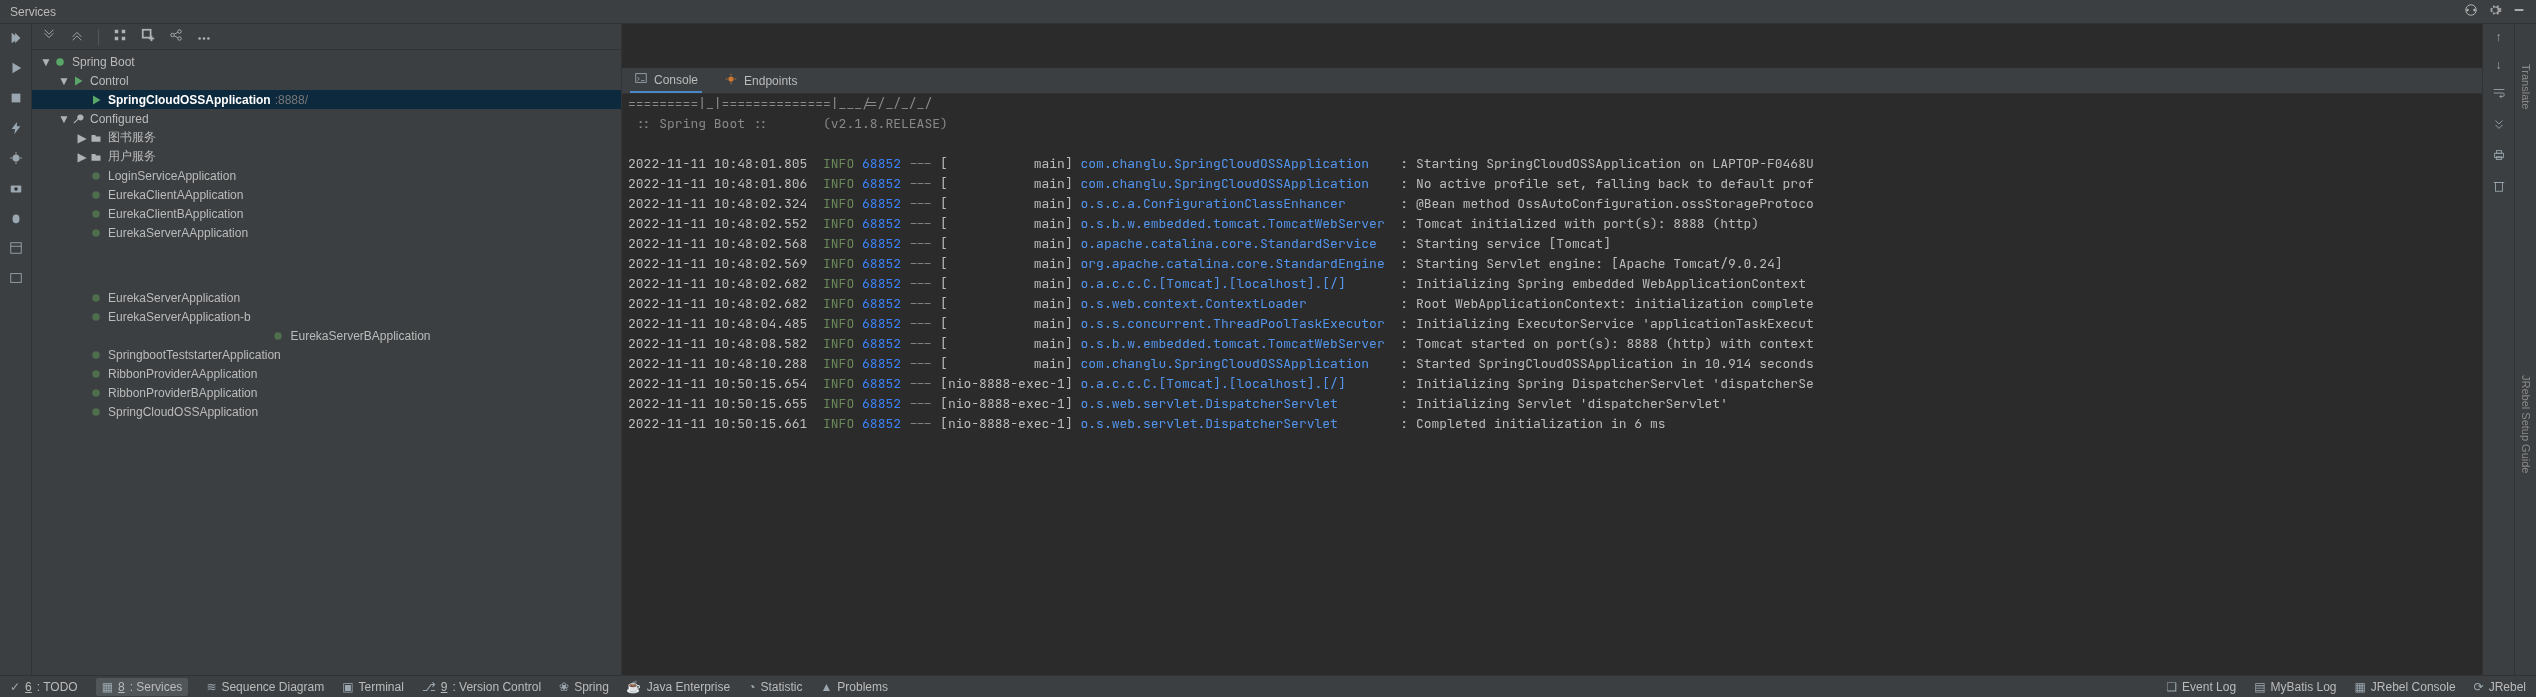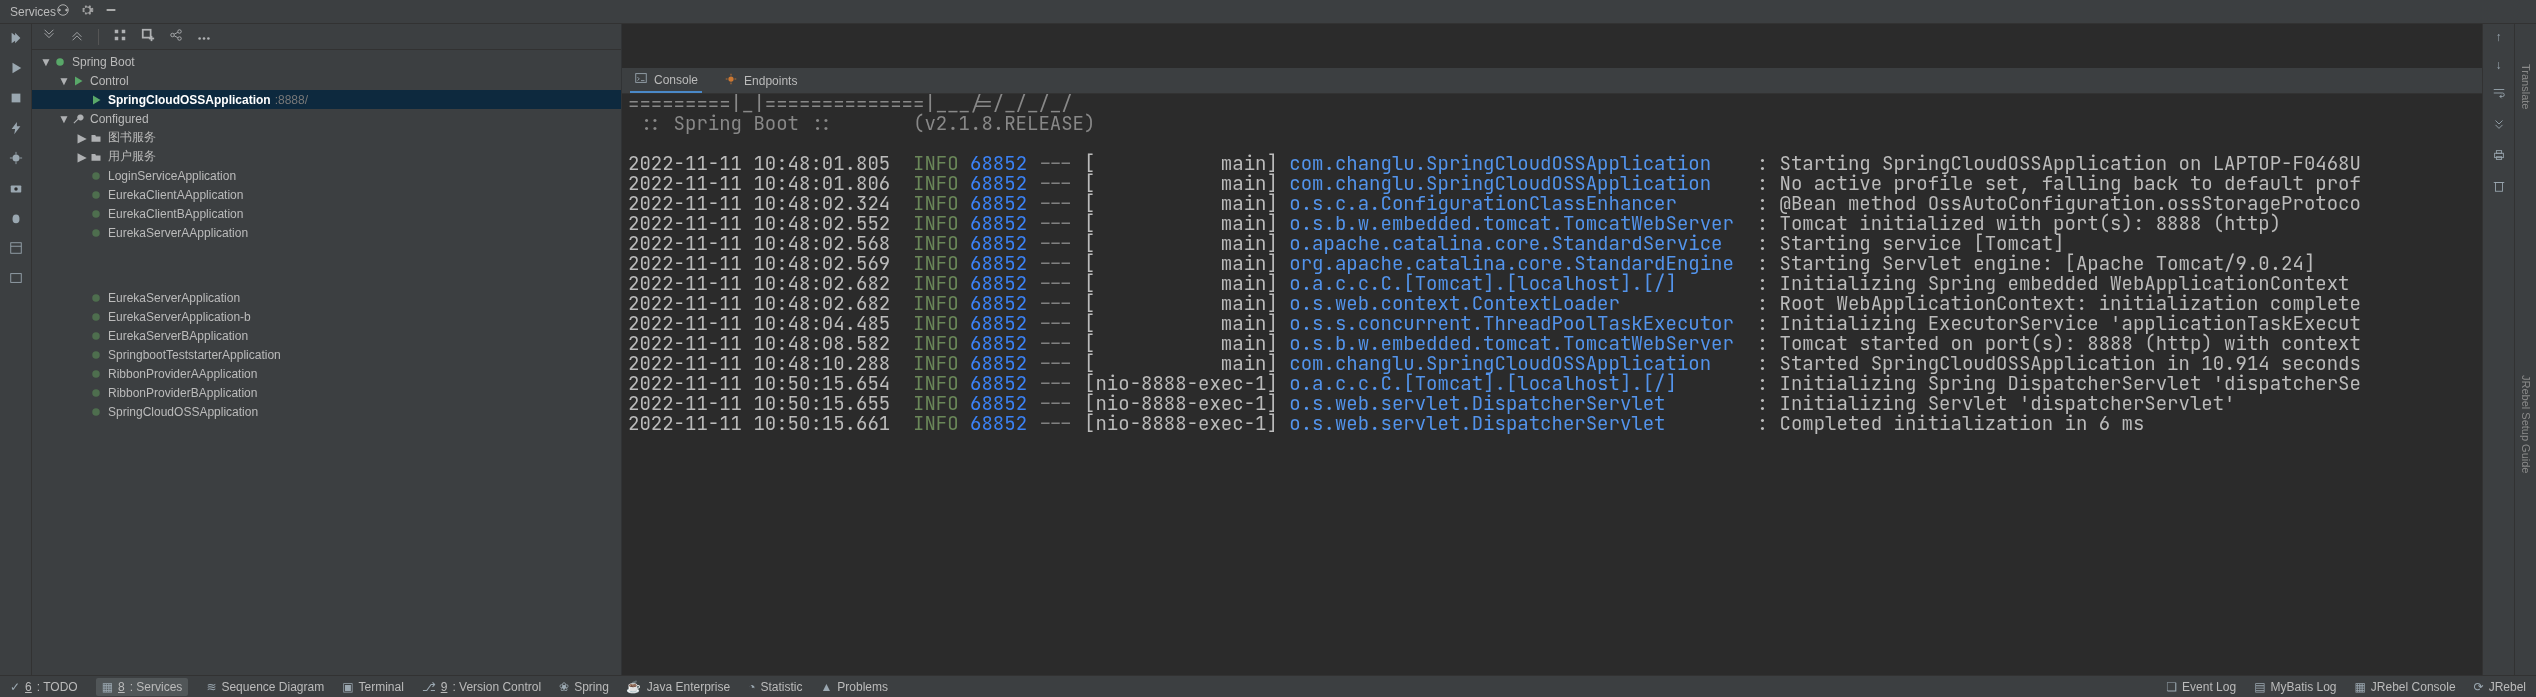--- a/index.html
+++ b/index.html
@@ -14,20 +14,21 @@
   display: flex;
   flex-direction: column;
 }
 .titlebar {
   height: 24px;
   background: #3c3f41;
   border-bottom: 1px solid #323232;
   display: flex;
   align-items: center;
   padding: 0 10px;
+  justify-content: space-between;
 }
 .titlebar-left { display:flex; align-items:center; gap:6px; }
 .titlebar-right { display:flex; align-items:center; gap:10px; }
 .main {
   flex: 1;
   display: flex;
   min-height: 0;
 }
 .left-gutter {
   width: 32px;
@@ -64,21 +65,21 @@
 }
 .console-tabs{
   height:26px; background:#3c3f41; border-bottom:1px solid #323232;
   display:flex; align-items:center; padding:0 8px; gap:18px;margin-top:44px;
 }
 .tab{display:flex; align-items:center; gap:6px; color:#bbbbbb; height:100%; padding:0 4px;}
 .tab.active{border-bottom:2px solid #4a88c7;}
 .console{
   flex:1; background:#2b2b2b; overflow:auto;
   font-family: "JetBrains Mono","Consolas",monospace;
-  font-size:19px; line-height:20px; padding:0 6px;
+  font-size:13px; line-height:20px; padding:0 6px;
   white-space:pre;
 }
 .log-line{}
 .ts{color:#bbbbbb;}
 .lvl{color:#6a8759;} 
 .pid{color:#3b82f6;} 
 .sep{color:#808080;}
 .thr{color:#bbbbbb;}
 .cls{color:#5394ec; cursor:pointer;}
 .msg{color:#bbbbbb;}
@@ -318,21 +319,21 @@
         </div>
         <div class="tree-row" style="padding-left: 44px;">
           <span class="arrow"></span>
           <span class="node-icon">
             <svg width="12" height="12" viewBox="0 0 16 16">
               <circle cx="8" cy="8" r="5" fill="#4e6e4e"></circle>
             </svg>
           </span>
           <span class="label">EurekaServerApplication-b</span>
         </div>
-        <div class="tree-row" style="padding-left: 44px;">
+        <div class="tree-row" style="padding-left: 44px; justify-content: center;">
           <span class="arrow"></span>
           <span class="node-icon">
             <svg width="12" height="12" viewBox="0 0 16 16">
               <circle cx="8" cy="8" r="5" fill="#4e6e4e"></circle>
             </svg>
           </span>
           <span class="label">EurekaServerBApplication</span>
         </div>
         <div class="tree-row" style="padding-left: 44px;">
           <span class="arrow"></span>

